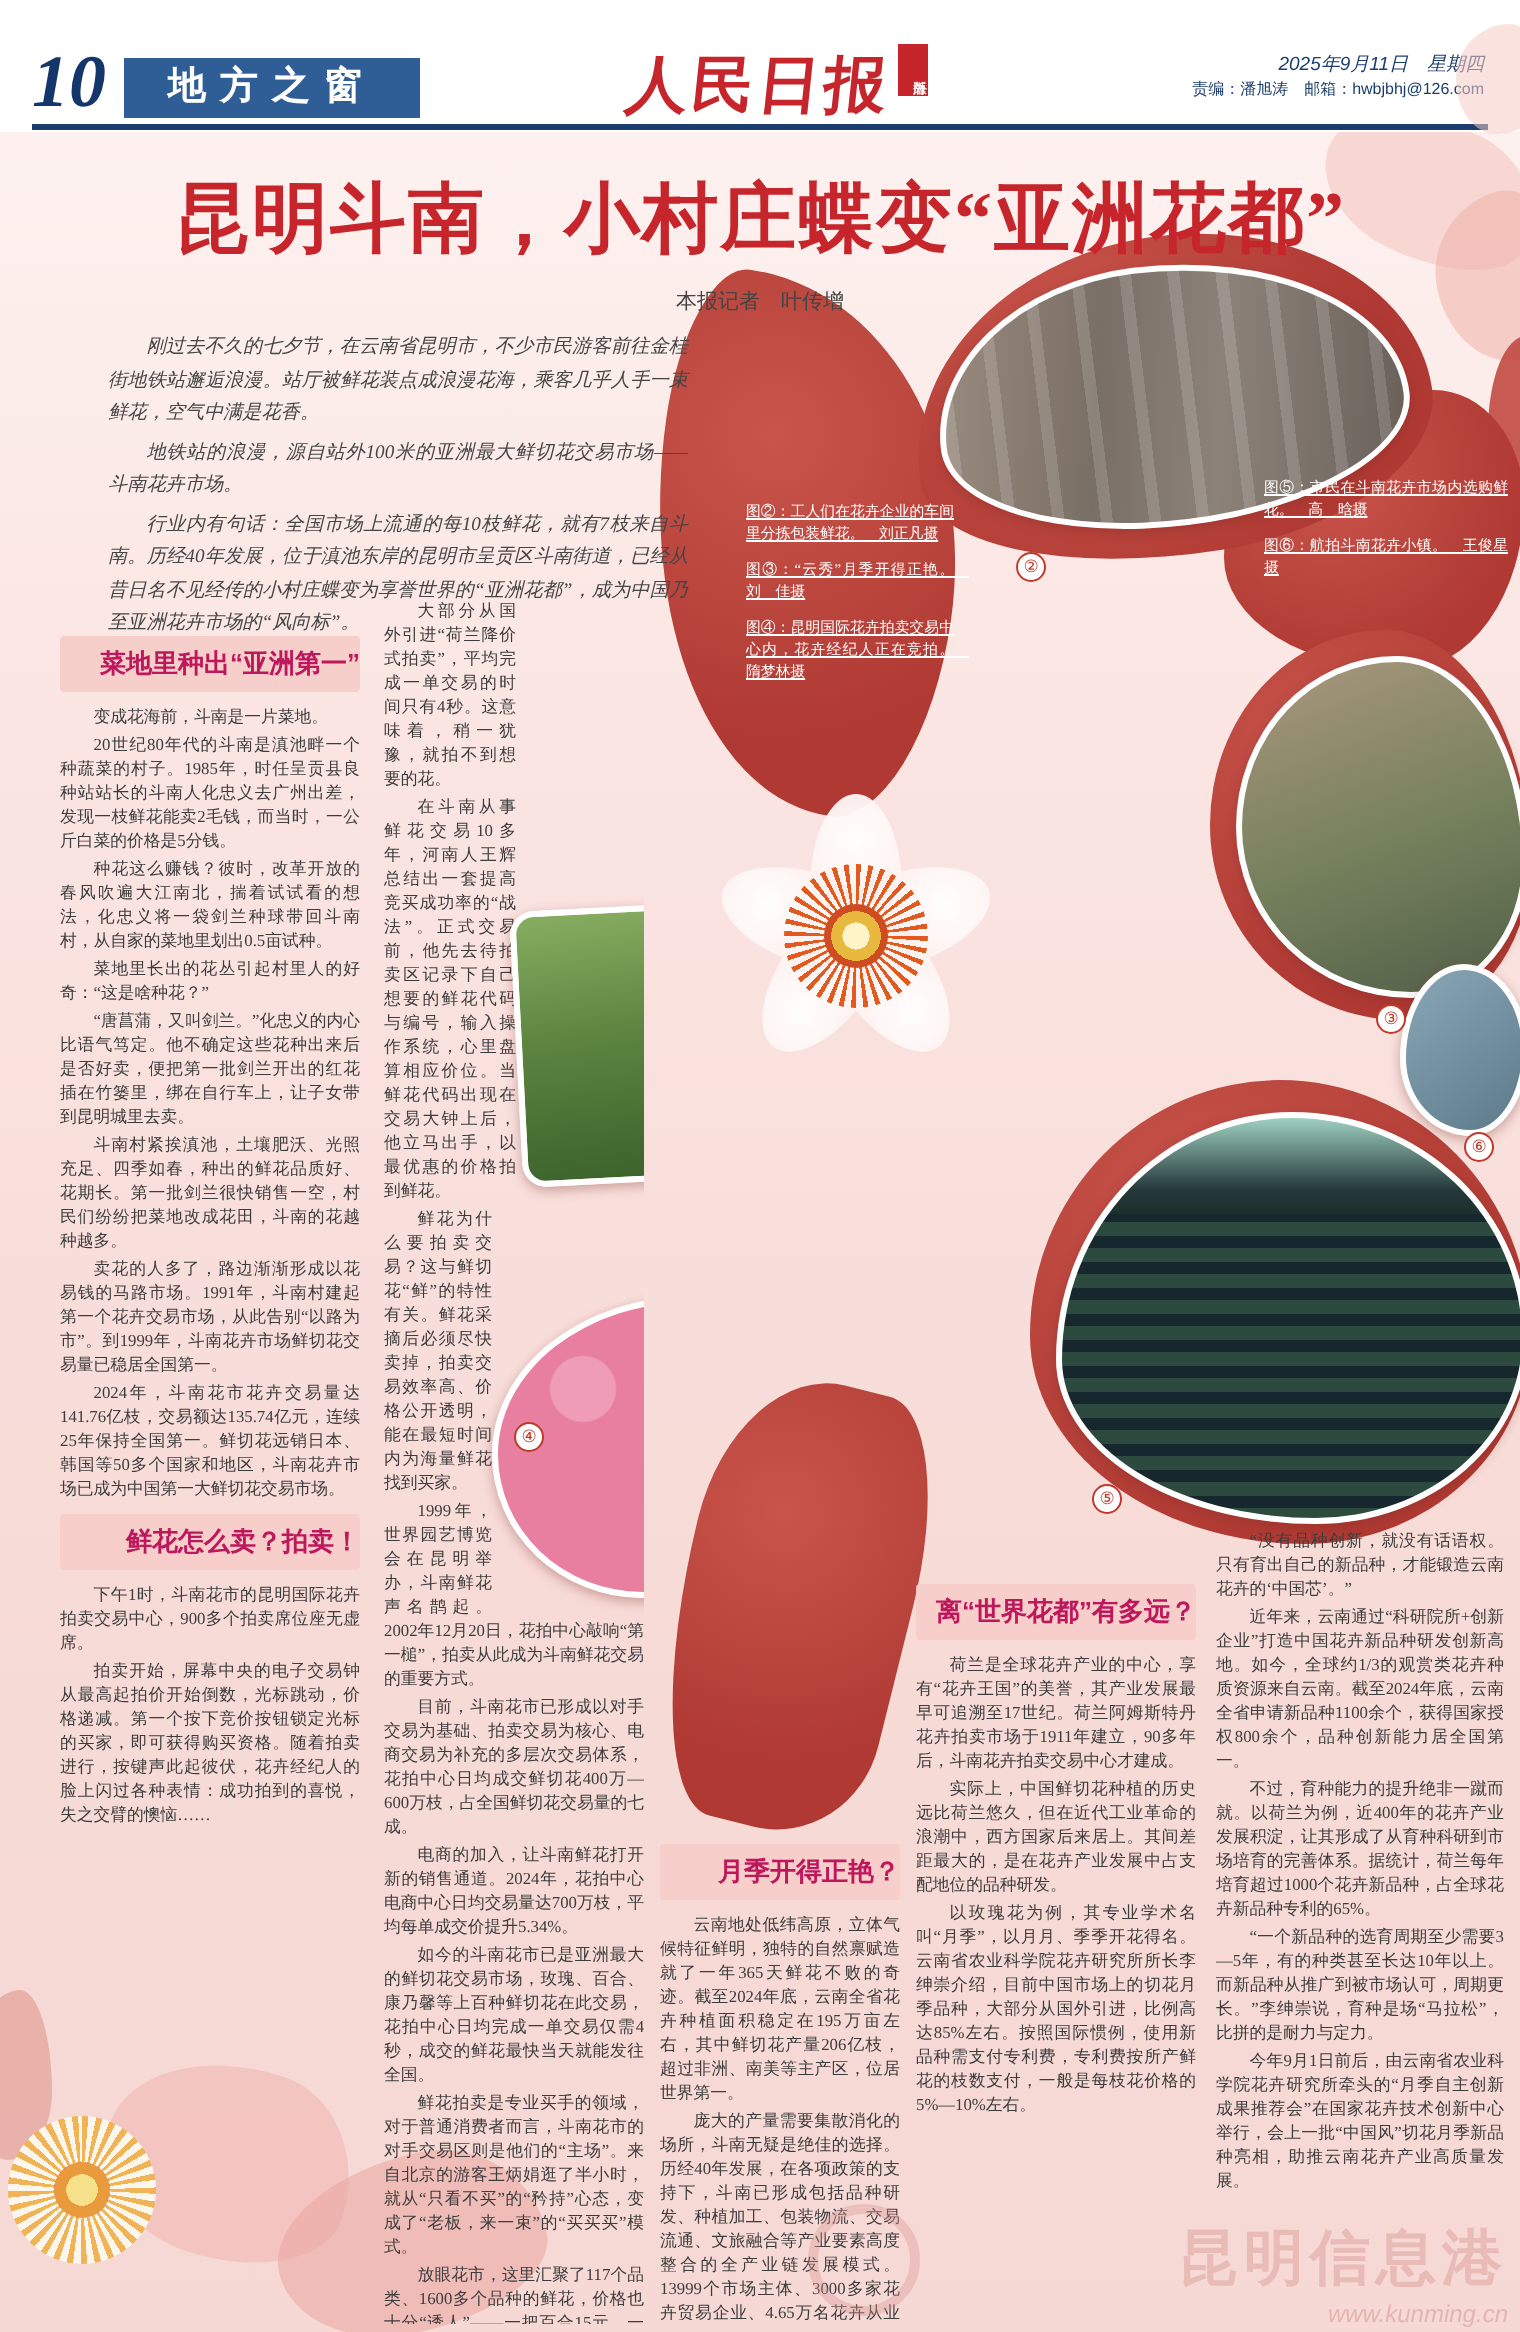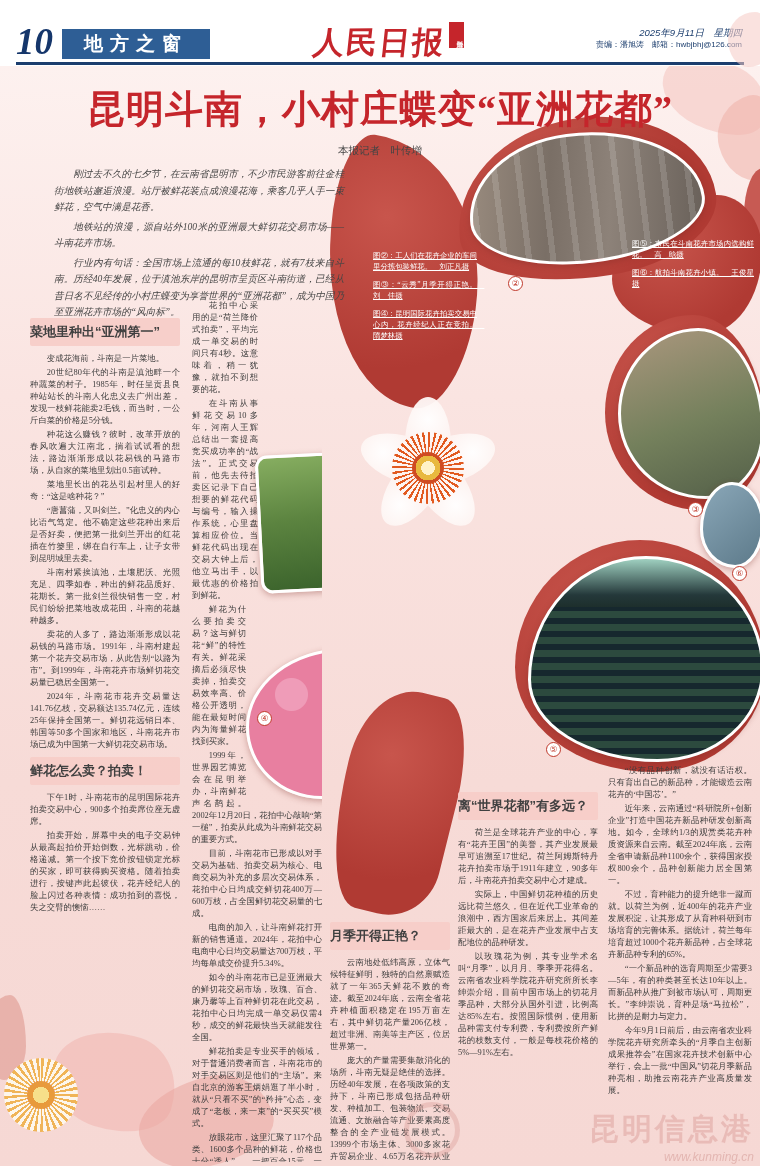--- a/index.html
+++ b/index.html
@@ -32,22 +32,22 @@
   #byline{position:absolute;left:20px;top:144px;width:720px;text-align:center;
           font-size:10.5px;color:#444;z-index:5;}
   
   #intro{position:absolute;left:38px;top:166px;width:322px;z-index:5;}
   #intro p{margin:0 16px 3px;text-indent:2em;font-size:9.6px;line-height:16.5px;font-style:italic;
            color:#454545;text-align:justify;}
   
   .col{position:absolute;z-index:5;overflow:hidden;}
   .col p{margin:0 0 2px;text-indent:2em;font-size:8.4px;line-height:12px;color:#3c3c3c;
          text-align:justify;font-family:"Liberation Serif",serif;}
-  .shead{font-size:13px;font-weight:bold;color:#404040;background:rgba(246,205,200,.92);
-         text-align:left;padding:5px 0;border-radius:2px;margin:0 0 7px;
+  .shead{font-size:13px;font-weight:bold;color:#be185d;background:rgba(246,205,200,.92);
+         text-align:right;padding:5px 0;border-radius:2px;margin:0 0 7px;
          font-family:"Liberation Sans",sans-serif;}
   #col1{left:30px;top:318px;width:150px;height:842px;}
   #col2{left:192px;top:300px;width:130px;height:862px;}
   #col3{left:330px;top:922px;width:120px;height:238px;}
   #col4{left:458px;top:770px;width:140px;height:392px;}
   #col5{left:608px;top:765px;width:144px;height:397px;}
   
   .rpetal{position:absolute;background:radial-gradient(circle at 35% 30%,#c8554c,#b03a33 72%);z-index:2;}
   .ph{position:absolute;z-index:3;border:3px solid #fff;box-shadow:0 2px 6px rgba(120,40,35,.35);}
   .badge{position:absolute;width:13px;height:13px;border-radius:50%;background:#fff;border:1px solid #c0392b;
@@ -176,21 +176,21 @@
   <div class="caps" style="left:632px;top:238px;width:122px;">
       <p>图⑤：市民在斗南花卉市场内选购鲜花。　高　晗摄</p>
       <p>图⑥：航拍斗南花卉小镇。　王俊星摄</p>
     </div>
 
   <div id="col1" class="col">
     <div class="shead">菜地里种出“亚洲第一”</div>
     <div>
         <p>变成花海前，斗南是一片菜地。</p>
         <p>20世纪80年代的斗南是滇池畔一个种蔬菜的村子。1985年，时任呈贡县良种站站长的斗南人化忠义去广州出差，发现一枝鲜花能卖2毛钱，而当时，一公斤白菜的价格是5分钱。</p>
-        <p>种花这么赚钱？彼时，改革开放的春风吹遍大江南北，揣着试试看的想法，路边渐渐形成以花易钱的马路市场，从自家的菜地里划出0.5亩试种。</p>
+        <p>种花这么赚钱？彼时，改革开放的春风吹遍大江南北，揣着试试看的想法，化忠义将一袋剑兰种球带回斗南村，从自家的菜地里划出0.5亩试种。</p>
         <p>菜地里长出的花丛引起村里人的好奇：“这是啥种花？”</p>
         <p>“唐菖蒲，又叫剑兰。”化忠义的内心比语气笃定。他不确定这些花种出来后是否好卖，便把第一批剑兰开出的红花插在竹篓里，绑在自行车上，让子女带到昆明城里去卖。</p>
         <p>斗南村紧挨滇池，土壤肥沃、光照充足、四季如春，种出的鲜花品质好、花期长。第一批剑兰很快销售一空，村民们纷纷把菜地改成花田，斗南的花越种越多。</p>
         <p>卖花的人多了，路边渐渐形成以花易钱的马路市场。1991年，斗南村建起第一个花卉交易市场，从此告别“以路为市”。到1999年，斗南花卉市场鲜切花交易量已稳居全国第一。</p>
         <p>2024年，斗南花市花卉交易量达141.76亿枝，交易额达135.74亿元，连续25年保持全国第一。鲜切花远销日本、韩国等50多个国家和地区，斗南花卉市场已成为中国第一大鲜切花交易市场。</p>
       </div>
     <div class="shead" style="margin-top:6px;">鲜花怎么卖？拍卖！</div>
     <div>
         <p>下午1时，斗南花市的昆明国际花卉拍卖交易中心，900多个拍卖席位座无虚席。</p>
         <p>拍卖开始，屏幕中央的电子交易钟从最高起拍价开始倒数，光标跳动，价格递减。第一个按下竞价按钮锁定光标的买家，即可获得购买资格。随着拍卖进行，按键声此起彼伏，花卉经纪人的脸上闪过各种表情：成功拍到的喜悦，失之交臂的懊恼……</p>
@@ -200,21 +200,21 @@
   <div id="col2" class="col">
     <div id="ph1" class="fph">
       
       
       
     </div>
     <div id="ph4" class="fph">
       <span class="badge" style="left:8px;top:60px;">④</span>
     </div>
     <div>
-        <p>花拍中心采用的是“荷兰降价式拍卖”，平均完成一单交易的时间只有4秒。这意味着，稍一犹豫，就拍不到想要的花。</p>
+        <p>大部分从国外引进“荷兰降价式拍卖”，平均完成一单交易的时间只有4秒。这意味着，稍一犹豫，就拍不到想要的花。</p>
         <p>在斗南从事鲜花交易10多年，河南人王辉总结出一套提高竞买成功率的“战法”。正式交易前，他先去待拍卖区记录下自己想要的鲜花代码与编号，输入操作系统，心里盘算相应价位。当鲜花代码出现在交易大钟上后，他立马出手，以最优惠的价格拍到鲜花。</p>
         <p>鲜花为什么要拍卖交易？这与鲜切花“鲜”的特性有关。鲜花采摘后必须尽快卖掉，拍卖交易效率高、价格公开透明，能在最短时间内为海量鲜花找到买家。</p>
         <p>1999年，世界园艺博览会在昆明举办，斗南鲜花声名鹊起。2002年12月20日，花拍中心敲响“第一槌”，拍卖从此成为斗南鲜花交易的重要方式。</p>
         <p>目前，斗南花市已形成以对手交易为基础、拍卖交易为核心、电商交易为补充的多层次交易体系，花拍中心日均成交鲜切花400万—600万枝，占全国鲜切花交易量的七成。</p>
         <p>电商的加入，让斗南鲜花打开新的销售通道。2024年，花拍中心电商中心日均交易量达700万枝，平均每单成交价提升5.34%。</p>
         <p>如今的斗南花市已是亚洲最大的鲜切花交易市场，玫瑰、百合、康乃馨等上百种鲜切花在此交易，花拍中心日均完成一单交易仅需4秒，成交的鲜花最快当天就能发往全国。</p>
         <p>鲜花拍卖是专业买手的领域，对于普通消费者而言，斗南花市的对手交易区则是他们的“主场”。来自北京的游客王炳娟逛了半小时，就从“只看不买”的“矜持”心态，变成了“老板，来一束”的“买买买”模式。</p>
         <p>放眼花市，这里汇聚了117个品类、1600多个品种的鲜花，价格也十分“诱人”——一把百合15元，一把玫瑰10元……花了100多元，王炳娟挑选了8把不同的鲜花。花市1号门外就有快递寄送点，鲜花运到北京最快只需24小时。</p>
       </div>
   </div>
@@ -225,21 +225,21 @@
         <p>云南地处低纬高原，立体气候特征鲜明，独特的自然禀赋造就了一年365天鲜花不败的奇迹。截至2024年底，云南全省花卉种植面积稳定在195万亩左右，其中鲜切花产量206亿枝，超过非洲、南美等主产区，位居世界第一。</p>
         <p>庞大的产量需要集散消化的场所，斗南无疑是绝佳的选择。历经40年发展，在各项政策的支持下，斗南已形成包括品种研发、种植加工、包装物流、交易流通、文旅融合等产业要素高度整合的全产业链发展模式。13999个市场主体、3000多家花卉贸易企业、4.65万名花卉从业者，将云南花卉销往全球。</p>
       </div>
   </div>
 
   <div id="col4" class="col">
     <div class="shead" style="margin-top:22px;">离“世界花都”有多远？</div>
     <div>
         <p>荷兰是全球花卉产业的中心，享有“花卉王国”的美誉，其产业发展最早可追溯至17世纪。荷兰阿姆斯特丹花卉拍卖市场于1911年建立，90多年后，斗南花卉拍卖交易中心才建成。</p>
         <p>实际上，中国鲜切花种植的历史远比荷兰悠久，但在近代工业革命的浪潮中，西方国家后来居上。其间差距最大的，是在花卉产业发展中占支配地位的品种研发。</p>
-        <p>以玫瑰花为例，其专业学术名叫“月季”，以月月、季季开花得名。云南省农业科学院花卉研究所所长李绅崇介绍，目前中国市场上的切花月季品种，大部分从国外引进，比例高达85%左右。按照国际惯例，使用新品种需支付专利费，专利费按所产鲜花的枝数支付，一般是每枝花价格的5%—91%左右。</p>
+        <p>以玫瑰花为例，其专业学术名叫“月季”，以月月、季季开花得名。云南省农业科学院花卉研究所所长李绅崇介绍，目前中国市场上的切花月季品种，大部分从国外引进，比例高达85%左右。按照国际惯例，使用新品种需支付专利费，专利费按所产鲜花的枝数支付，一般是每枝花价格的5%—10%左右。</p>
       </div>
   </div>
 
   <div id="col5" class="col">
     <div>
         <p>“没有品种创新，就没有话语权。只有育出自己的新品种，才能锻造云南花卉的‘中国芯’。”</p>
         <p>近年来，云南通过“科研院所+创新企业”打造中国花卉新品种研发创新高地。如今，全球约1/3的观赏类花卉种质资源来自云南。截至2024年底，云南全省申请新品种1100余个，获得国家授权800余个，品种创新能力居全国第一。</p>
         <p>不过，育种能力的提升绝非一蹴而就。以荷兰为例，近400年的花卉产业发展积淀，让其形成了从育种科研到市场培育的完善体系。据统计，荷兰每年培育超过1000个花卉新品种，占全球花卉新品种专利的65%。</p>
         <p>“一个新品种的选育周期至少需要3—5年，有的种类甚至长达10年以上。而新品种从推广到被市场认可，周期更长。”李绅崇说，育种是场“马拉松”，比拼的是耐力与定力。</p>
         <p>今年9月1日前后，由云南省农业科学院花卉研究所牵头的“月季自主创新成果推荐会”在国家花卉技术创新中心举行，会上一批“中国风”切花月季新品种亮相，助推云南花卉产业高质量发展。</p>

